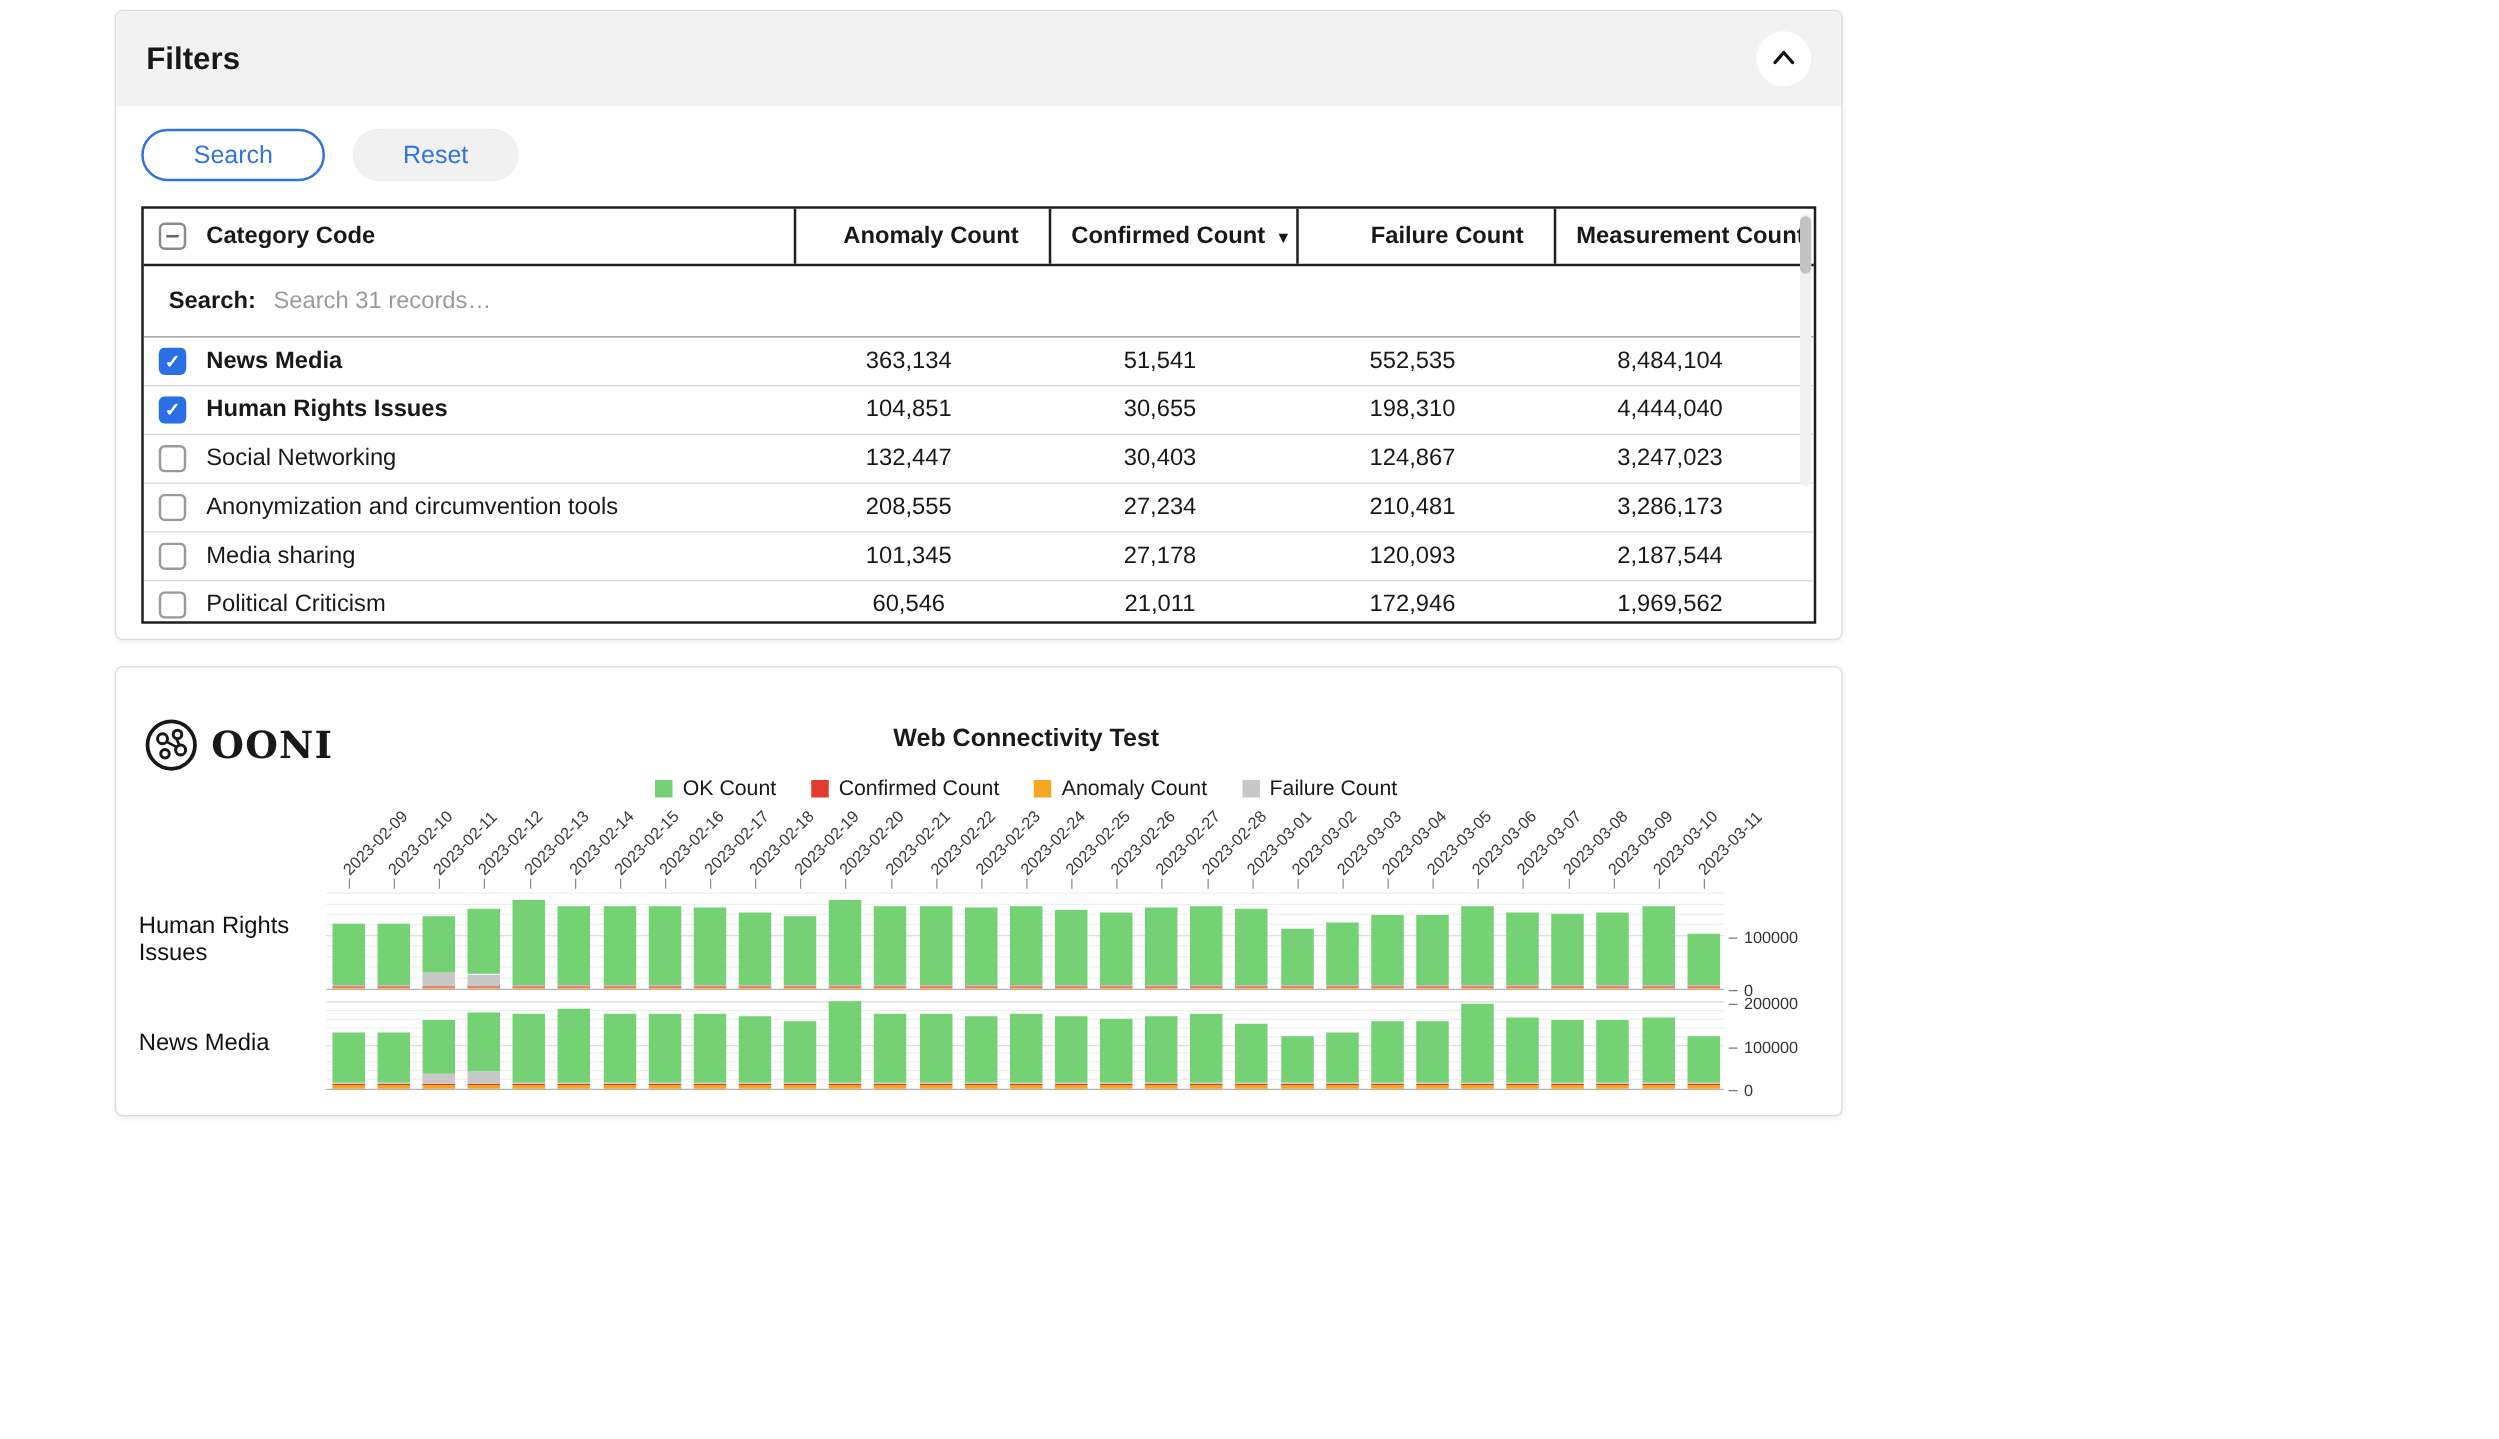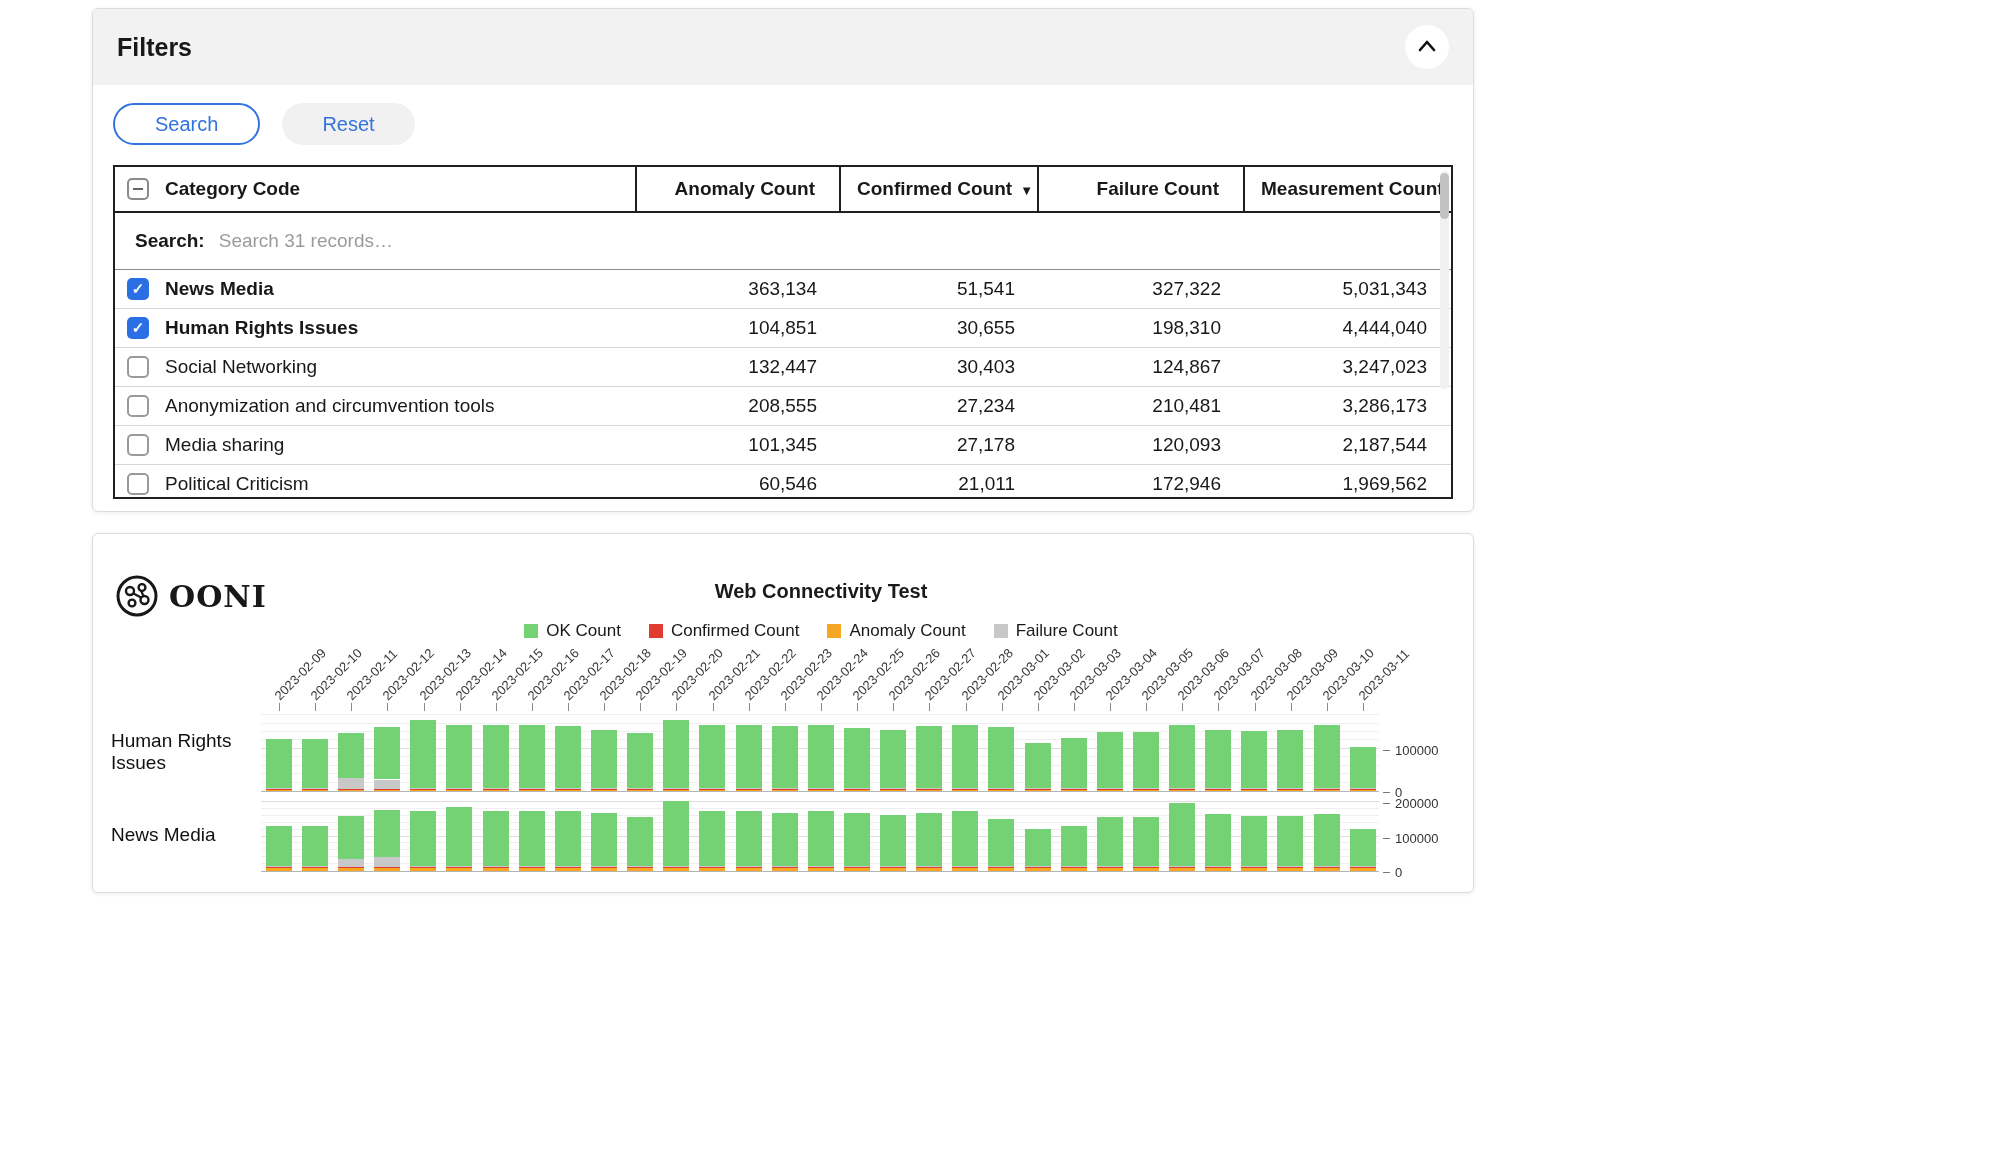--- a/index.html
+++ b/index.html
@@ -57,21 +57,21 @@
   }
   .search-label { font-weight:700; }
   .search-row input {
     border:none; outline:none; flex:1; font-size:19px; font-family:inherit; color:#333; background:transparent;
   }
   .search-row input::placeholder { color:#9b9b9b; }
 
   .tbody { height:227px; overflow:hidden; position:relative; }
   .trow { height:39px; align-items:center; border-bottom:1px solid #d6d6d6; font-size:19px; }
   .cell-cat { display:flex; align-items:center; gap:16px; padding-left:12px; overflow:hidden; white-space:nowrap; }
-  .cell-num { text-align:right; padding-right:24px; white-space:nowrap; }
+  .cell-num { text-align:center; padding-right:24px; white-space:nowrap; }
   .trow.checked .cat-name { font-weight:700; }
 
   .cb {
     width:22px; height:22px; border-radius:5px; flex:0 0 22px;
     display:inline-flex; align-items:center; justify-content:center; cursor:pointer;
   }
   .cb-on  { background:#2b6fe4; color:#fff; font-size:15px; font-weight:700; }
   .cb-off { border:2px solid #9a9a9a; background:#fff; }
   .cb-indet { border:2px solid #8a8a8a; background:#fff; }
   .cb-indet .dash { width:10px; height:2px; background:#666; }
@@ -156,22 +156,22 @@
         </div>
 
         <div class="tbody" id="tbody">
             <div class="grid-row trow checked">
               <div class="cell-cat">
                 <span class="cb cb-on">✓</span>
                 <span class="cat-name">News Media</span>
               </div>
               <div class="cell-num">363,134</div>
               <div class="cell-num">51,541</div>
-              <div class="cell-num">327,322</div>
-              <div class="cell-num">5,031,343</div>
+              <div class="cell-num">552,535</div>
+              <div class="cell-num">8,484,104</div>
             </div>
             <div class="grid-row trow checked">
               <div class="cell-cat">
                 <span class="cb cb-on">✓</span>
                 <span class="cat-name">Human Rights Issues</span>
               </div>
               <div class="cell-num">104,851</div>
               <div class="cell-num">30,655</div>
               <div class="cell-num">198,310</div>
               <div class="cell-num">4,444,040</div>

